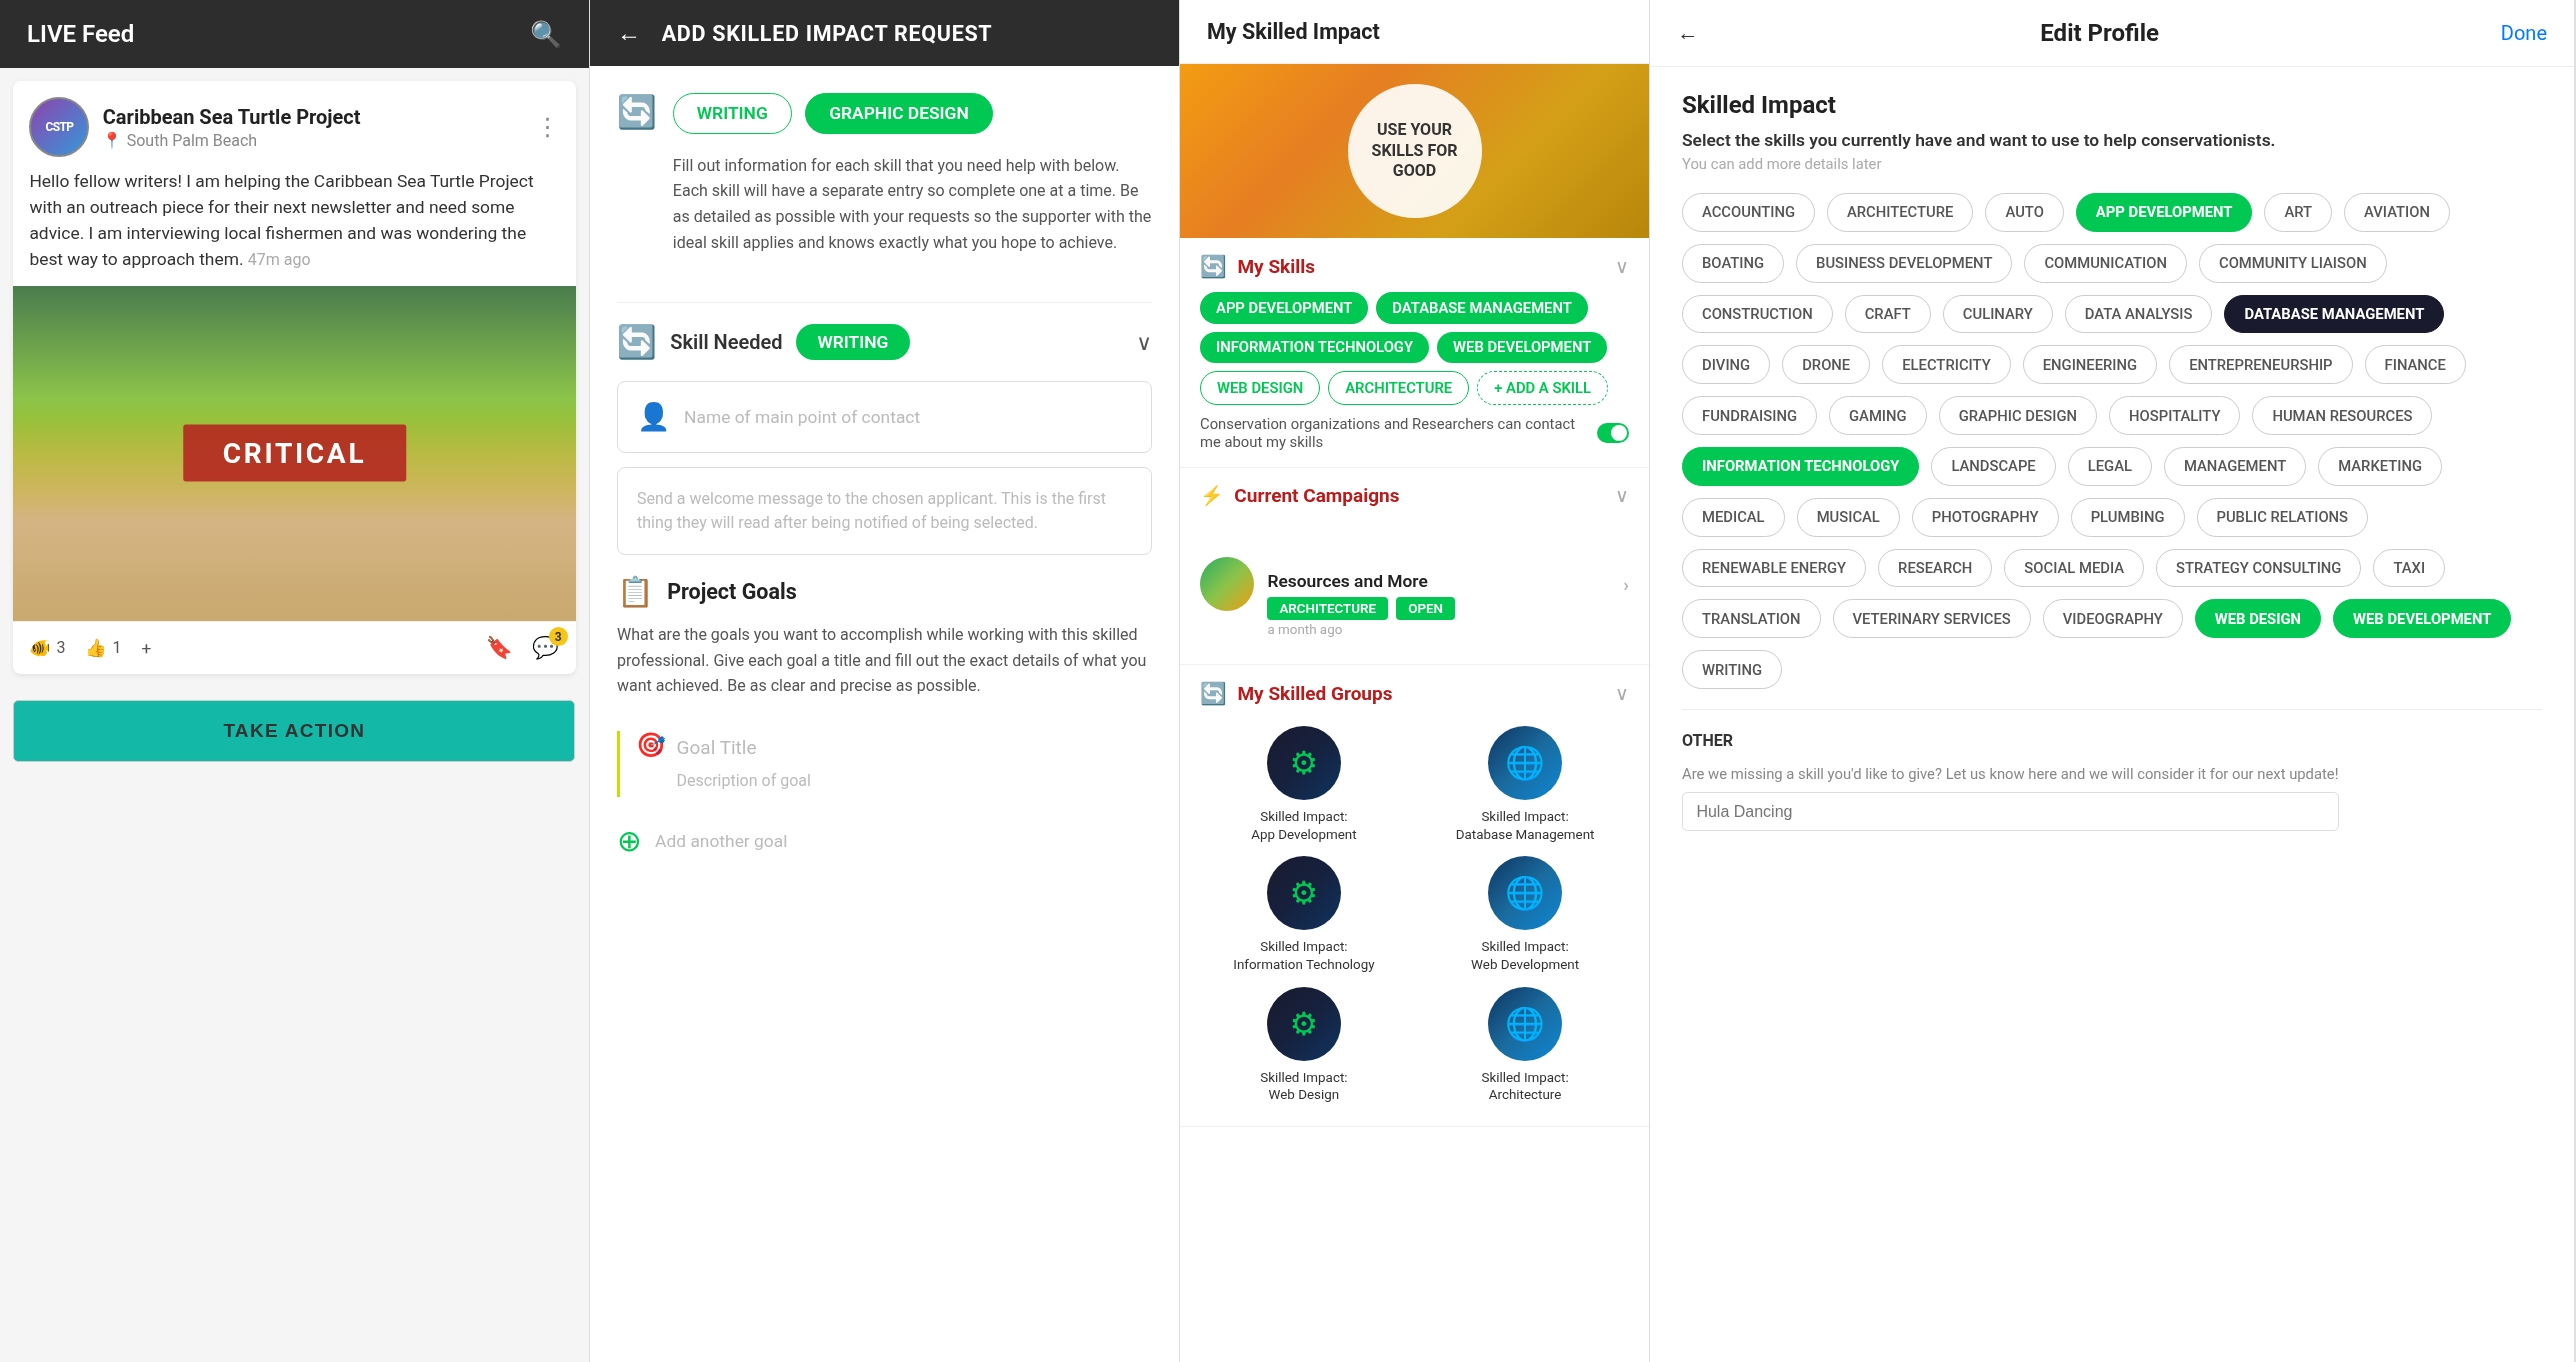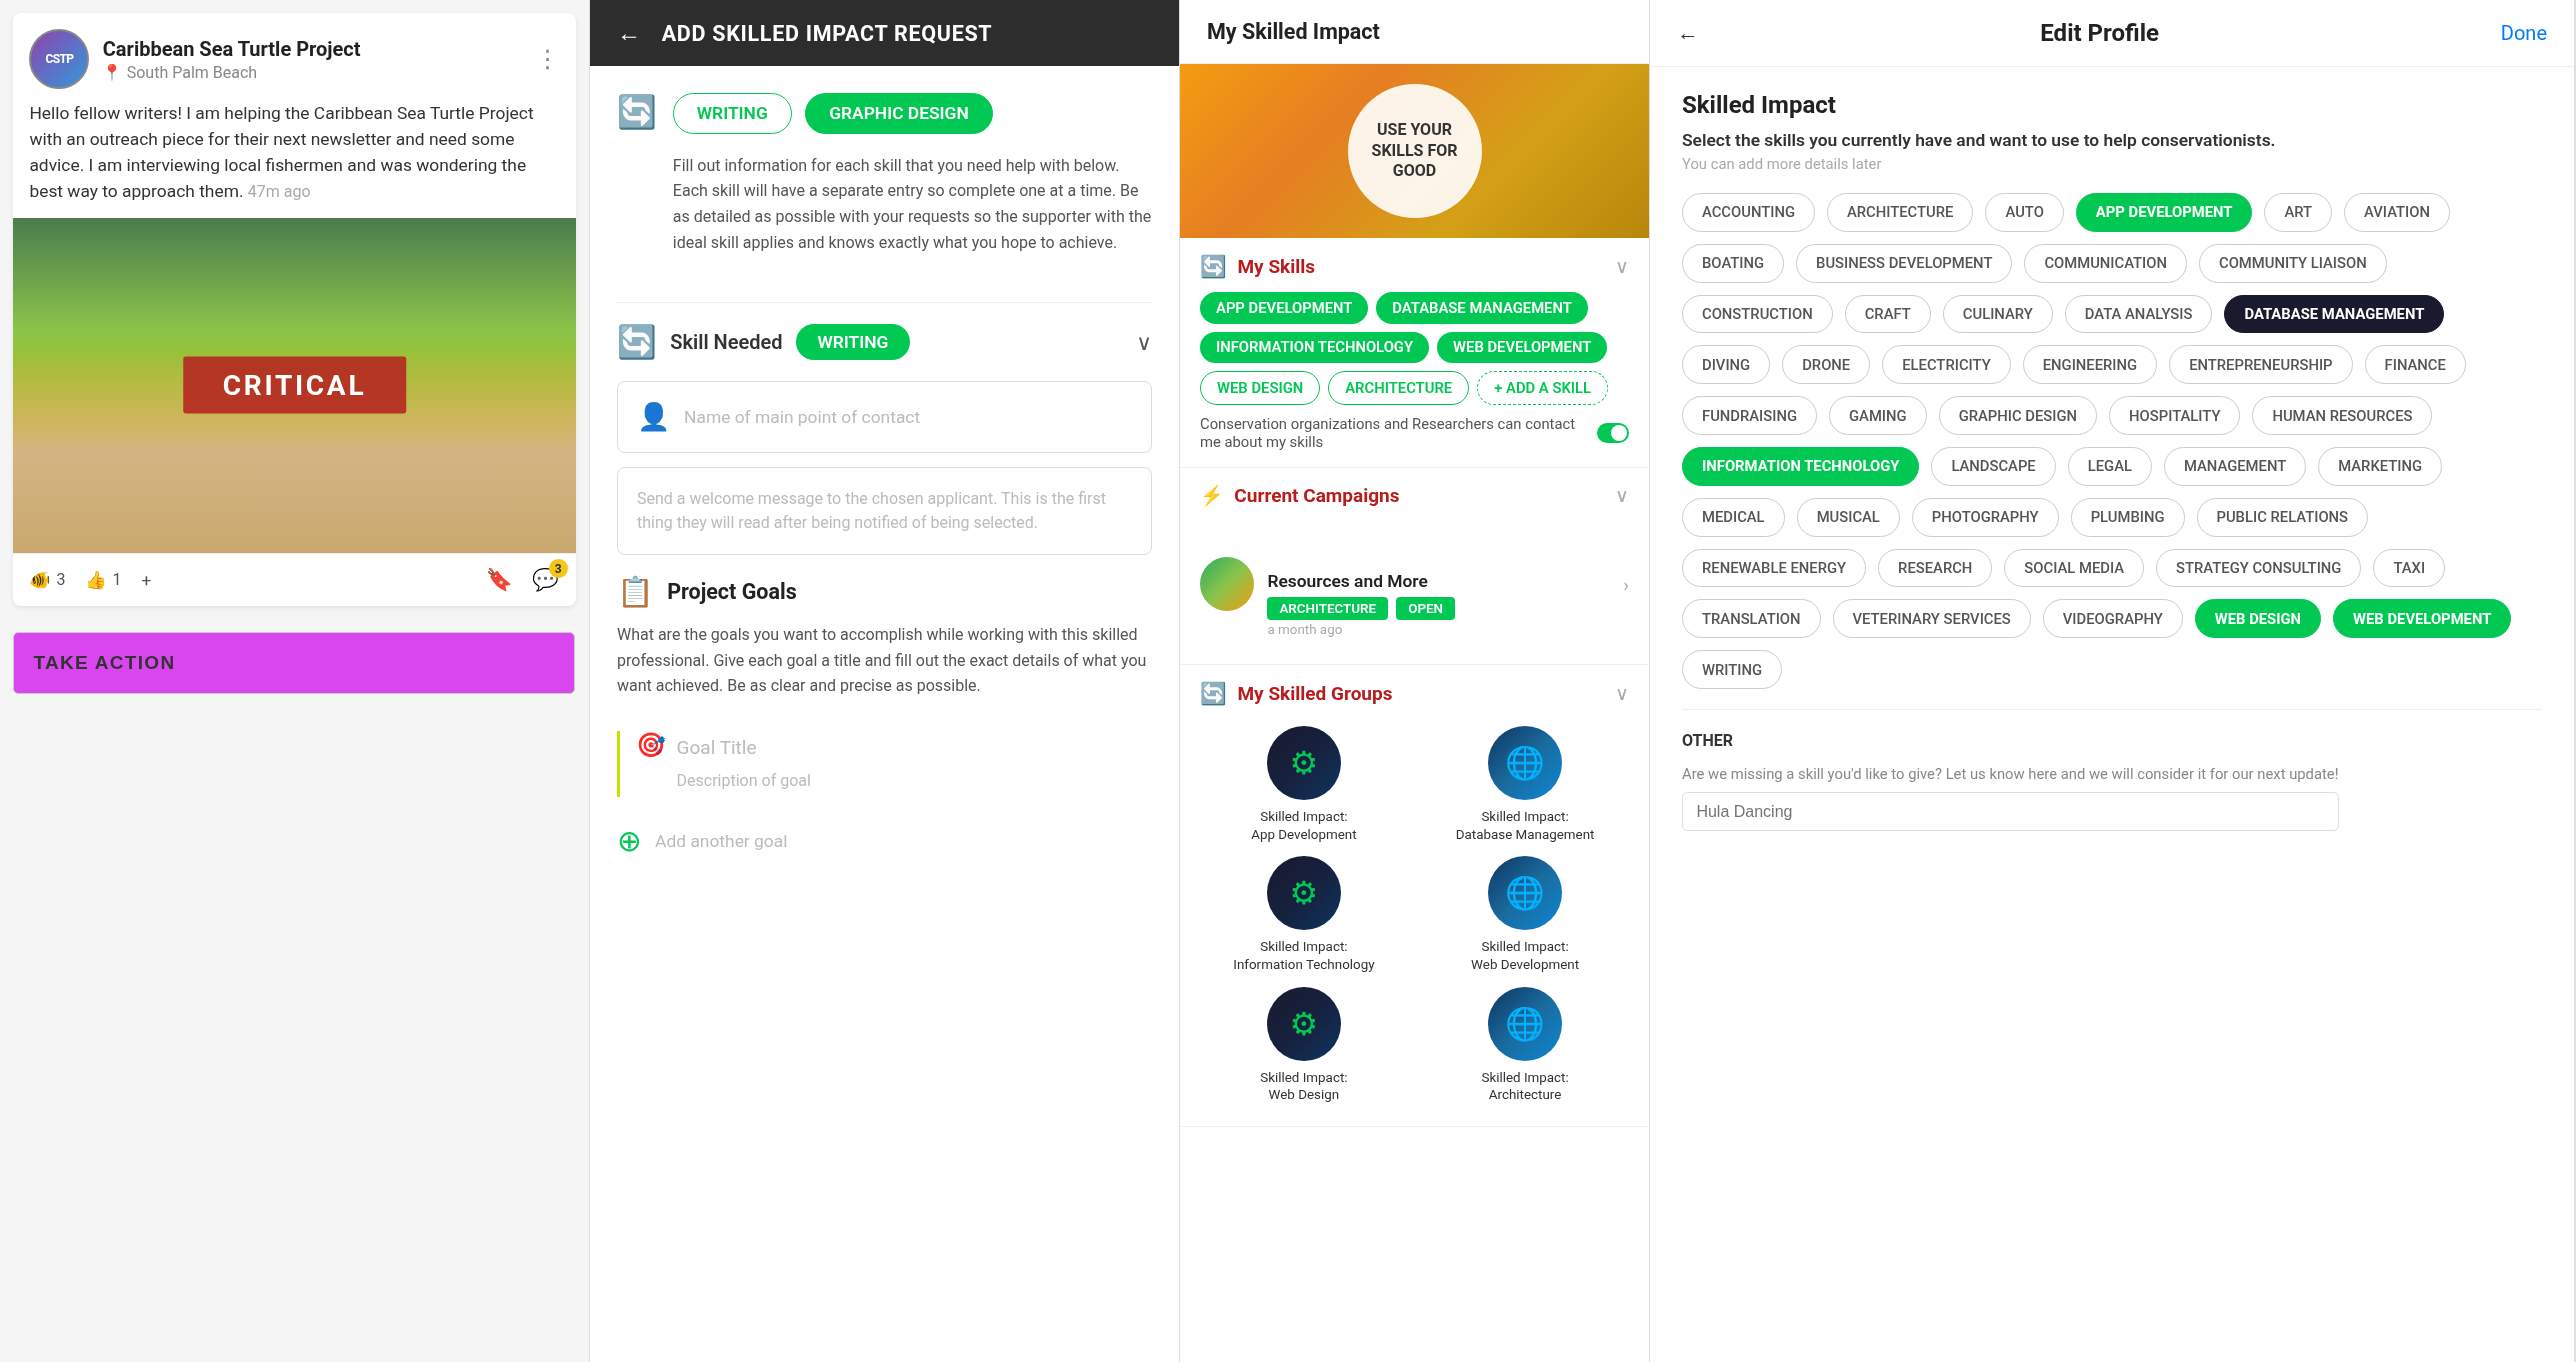--- a/index.html
+++ b/index.html
@@ -179,29 +179,29 @@
       font-weight: bold;
       border-radius: 50%;
       width: 19px;
       height: 19px;
       display: flex;
       align-items: center;
       justify-content: center;
     }
     .take-action-btn {
       margin: 13.4px;
-      background: #d946ef;
+      background: #14b8a6;
       border: 1.3px solid #ccc;
       border-radius: 5.4px;
       padding: 19px;
       font-size: 19px;
       font-weight: 700;
       letter-spacing: 1.3px;
       color: #333;
-      text-align: left;
+      text-align: center;
       cursor: pointer;
       width: calc(100% - 27px);
     }
 
     
     .panel2-header {
       background: #2d2d2d;
       color: #fff;
       display: flex;
       align-items: center;
@@ -669,20 +669,24 @@
       font-size: 16px;
       color: #bbb;
       margin-top: 8px;
       width: 100%;
     }
   </style>
 </head>
 <body>
 
 <div class="panel panel-1">
+  <div class="live-feed-header">
+    <span>LIVE Feed</span>
+    <span class="search-icon-header">🔍</span>
+  </div>
   <div class="feed-card">
     <div class="feed-card-header">
       <div class="avatar-circle">
         <span style="font-size:12px;font-weight:bold;letter-spacing:-0.7px;">CSTP</span>
       </div>
       <div class="feed-card-org-info">
         <div class="feed-card-org-name">Caribbean Sea Turtle Project</div>
         <div class="feed-card-location">
           <span>📍</span>
           <span>South Palm Beach</span>

